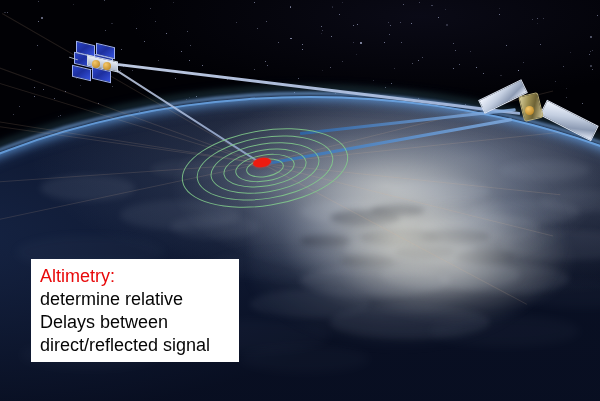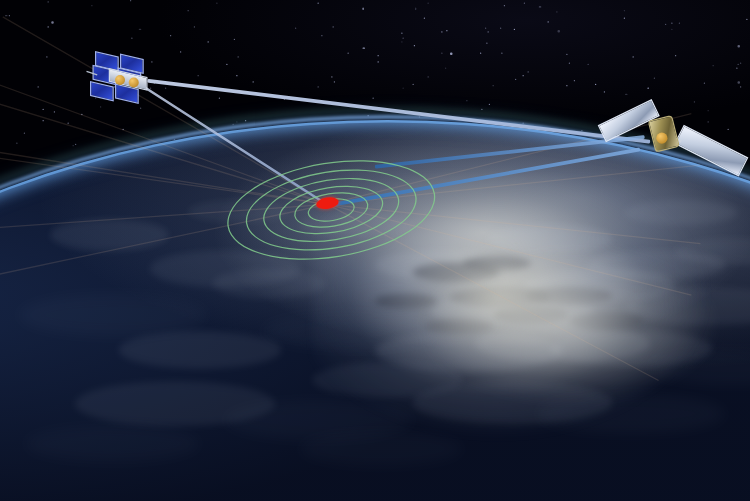--- a/index.html
+++ b/index.html
@@ -322,14 +322,20 @@
 
   <div class="sat" style="left:474px;top:84px;width:126px;height:70px;">
     <div class="panelB" style="left:5px;top:5px;width:48px;height:15px;transform:rotate(-26deg);"></div>
     <div class="panelB" style="left:66px;top:28px;width:58px;height:17px;transform:rotate(27deg);"></div>
     <div class="strutB" style="left:49px;top:21px;width:12px;height:2px;transform:rotate(-22deg);"></div>
     <div class="strutB" style="left:62px;top:24px;width:10px;height:2px;transform:rotate(26deg);"></div>
     <div class="bodyB" style="left:47px;top:10px;width:20px;height:26px;transform:rotate(-14deg);"></div>
     <div class="dishA" style="left:51px;top:22px;width:9px;height:9px;"></div>
   </div>
 
+  <div class="caption">
+    <div class="cap-title">Altimetry:</div>
+    <div class="cap-line">determine relative</div>
+    <div class="cap-line">Delays between</div>
+    <div class="cap-line">direct/reflected signal</div>
+  </div>
 
 </div>
 
 </body></html>

